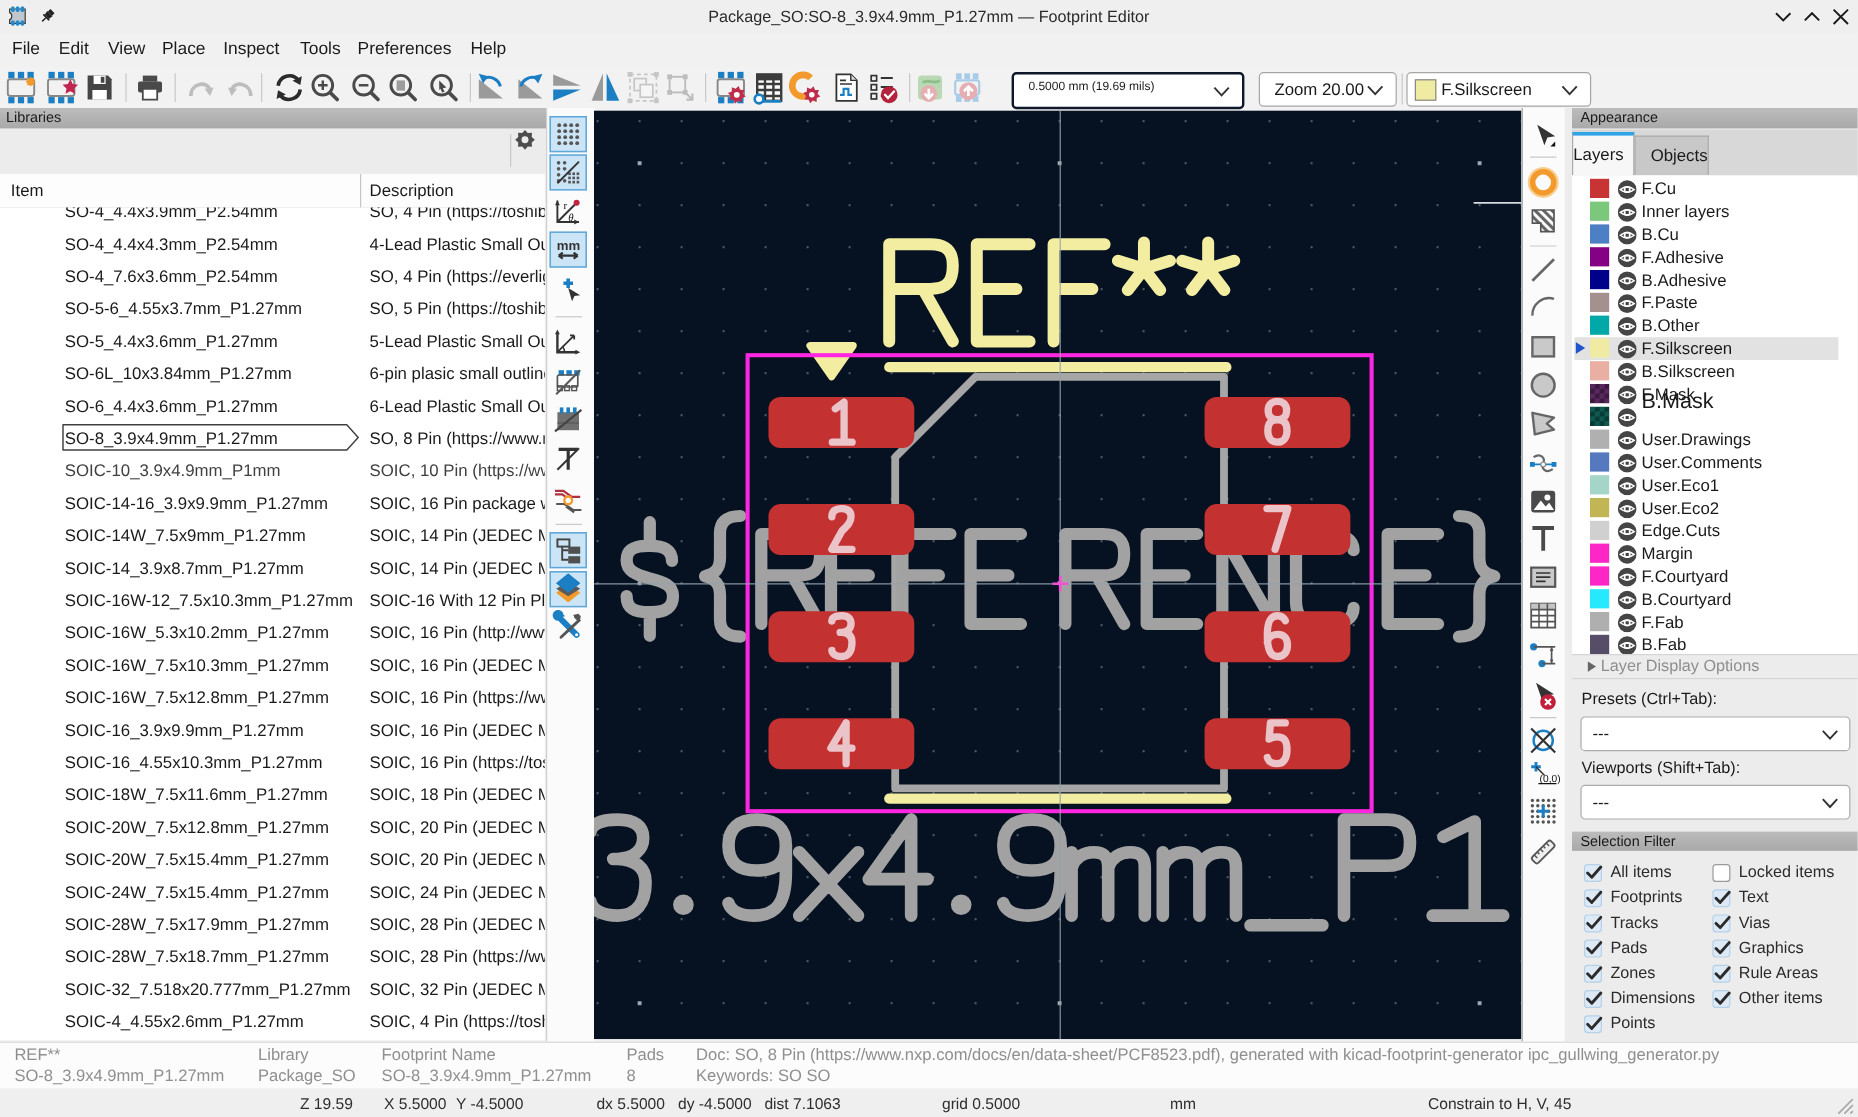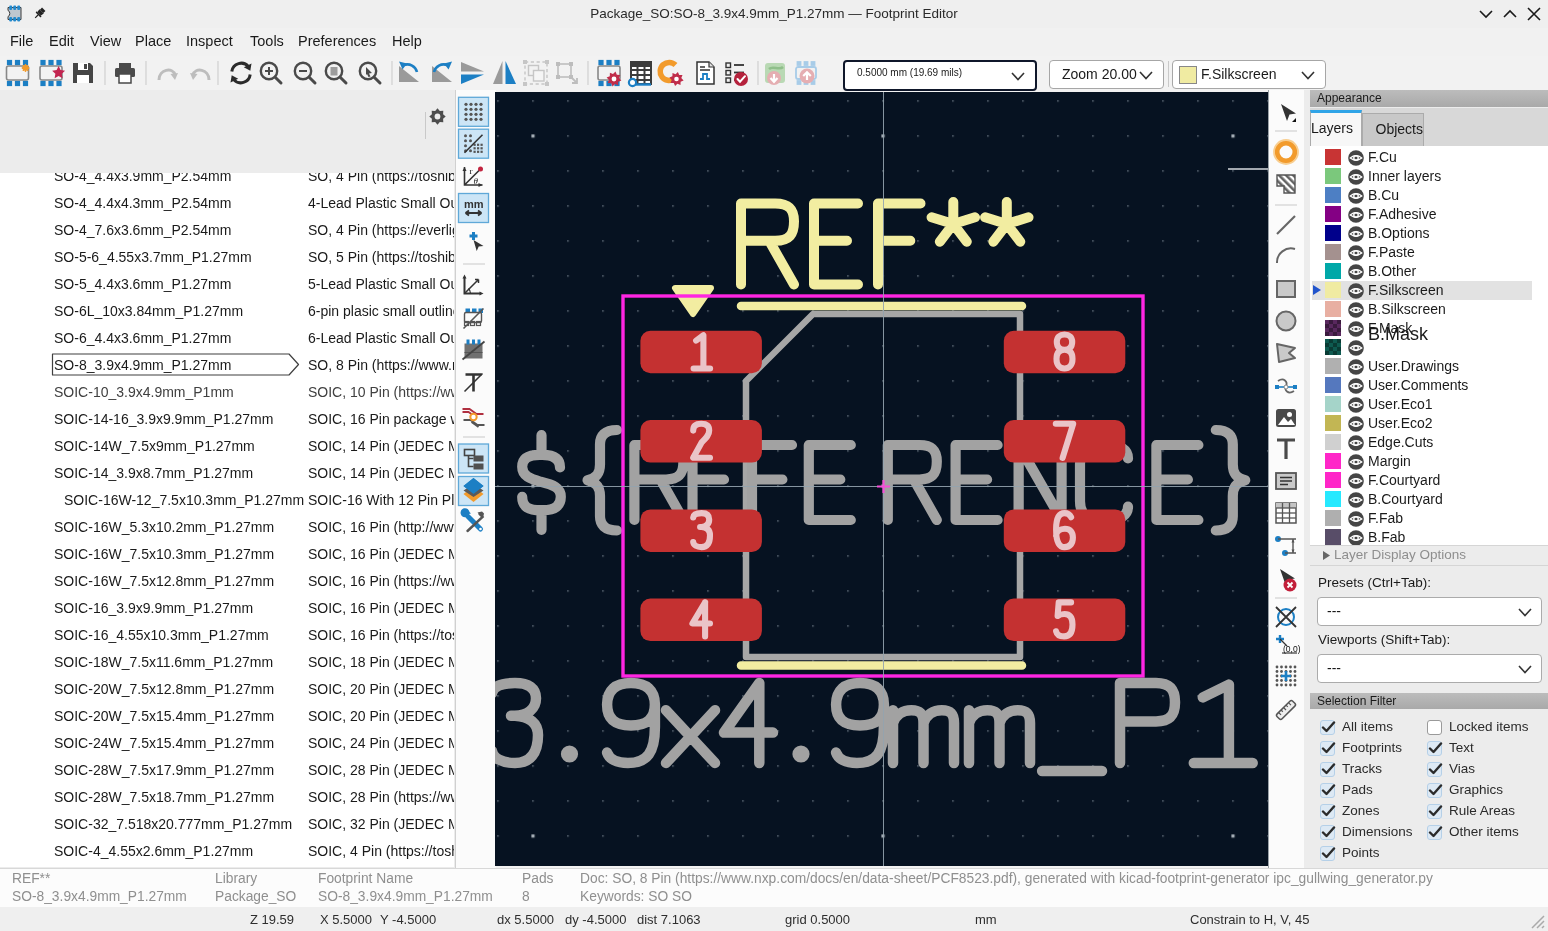--- a/index.html
+++ b/index.html
@@ -233,25 +233,31 @@
   </div>
 <div class="abs" style="left:1172px;top:60px;width:152px;height:27px;background:#fff;border:1px solid #A6A6A6;border-radius:4px;font-size:14px;color:#1A1A1A">
     <span style="position:absolute;left:6px;top:5px;width:16px;height:16px;background:#F0EBA2;border:1px solid #888"></span>
     <span style="position:absolute;left:28px;top:5px">F.Silkscreen</span>
     <svg width="14" height="9" style="position:absolute;right:10px;top:10px" viewBox="0 0 14 9">
       <path d="M1,1 L7,7.5 L13,1" fill="none" stroke="#333" stroke-width="1.6"></path>
     </svg>
   </div>
 <div class="abs" style="left:1168px;top:61px;width:1px;height:26px;background:#C9C9C9"></div>
 <div style="position:absolute;left:0;top:90px;width:455px;height:778px;background:#ECECEC;border-right:1px solid #B0B0B0">
+<div style="position:absolute;left:0;top:0;width:455px;height:17px;background:linear-gradient(#BCBCBC,#A9A9A9);color:#1a1a1a;font-size:12px;line-height:17px;padding-left:5px;box-sizing:border-box">Libraries</div>
 <svg width="17" height="17" style="position:absolute;left:429px;top:18px" viewBox="0 0 17 17">
       <path d="M16.7,8.5 L14.1,10.8 L14.3,14.3 L10.8,14.1 L8.5,16.7 L6.2,14.1 L2.7,14.3 L2.9,10.8 L0.3,8.5 L2.9,6.2 L2.7,2.7 L6.2,2.9 L8.5,0.3 L10.8,2.9 L14.3,2.7 L14.1,6.2 Z" fill="#4D4D4D"></path>
       <circle cx="8.5" cy="8.5" r="2.9" fill="#ECECEC"></circle>
     </svg>
 <div style="position:absolute;left:425px;top:22px;width:1px;height:27px;background:#C9C9C9"></div>
+<div style="position:absolute;left:0;top:55px;width:454px;height:28px;background:#FDFDFD;border-bottom:1px solid #C5C5C5;font-size:14px;color:#1a1a1a">
+      <span style="position:absolute;left:9px;top:5px">Item</span>
+      <span style="position:absolute;left:308px;top:5px">Description</span>
+      <div style="position:absolute;left:300px;top:0;width:1px;height:28px;background:#C5C5C5"></div>
+    </div>
 <div style="position:absolute;left:0;top:83px;width:454px;height:694px;background:#fff;overflow:hidden">
 <div style="position:absolute;left:0;top:-9px;width:454px;height:27px;font-size:14px;color:#1a1a1a;white-space:nowrap">
         <span style="position:absolute;left:54px;top:4px">SO-4_4.4x3.9mm_P2.54mm</span>
         <span style="position:absolute;left:308px;top:4px">SO, 4 Pin (https://toshiba</span>
       </div>
 <div style="position:absolute;left:0;top:18px;width:454px;height:27px;font-size:14px;color:#1a1a1a;white-space:nowrap">
         <span style="position:absolute;left:54px;top:4px">SO-4_4.4x4.3mm_P2.54mm</span>
         <span style="position:absolute;left:308px;top:4px">4-Lead Plastic Small Outli</span>
       </div>
 <div style="position:absolute;left:0;top:45px;width:454px;height:27px;font-size:14px;color:#1a1a1a;white-space:nowrap">
@@ -288,21 +294,21 @@
       </div>
 <div style="position:absolute;left:0;top:261px;width:454px;height:27px;font-size:14px;color:#1a1a1a;white-space:nowrap">
         <span style="position:absolute;left:54px;top:4px">SOIC-14W_7.5x9mm_P1.27mm</span>
         <span style="position:absolute;left:308px;top:4px">SOIC, 14 Pin (JEDEC MS-</span>
       </div>
 <div style="position:absolute;left:0;top:288px;width:454px;height:27px;font-size:14px;color:#1a1a1a;white-space:nowrap">
         <span style="position:absolute;left:54px;top:4px">SOIC-14_3.9x8.7mm_P1.27mm</span>
         <span style="position:absolute;left:308px;top:4px">SOIC, 14 Pin (JEDEC MS-</span>
       </div>
 <div style="position:absolute;left:0;top:315px;width:454px;height:27px;font-size:14px;color:#1a1a1a;white-space:nowrap">
-        <span style="position:absolute;left:64px;top:4px">SOIC-16W-12_7.5x10.3mm_P1.27mm</span>
+        <span style="position:absolute;left:54px;top:4px">SOIC-16W-12_7.5x10.3mm_P1.27mm</span>
         <span style="position:absolute;left:308px;top:4px">SOIC-16 With 12 Pin Plac</span>
       </div>
 <div style="position:absolute;left:0;top:342px;width:454px;height:27px;font-size:14px;color:#1a1a1a;white-space:nowrap">
         <span style="position:absolute;left:54px;top:4px">SOIC-16W_5.3x10.2mm_P1.27mm</span>
         <span style="position:absolute;left:308px;top:4px">SOIC, 16 Pin (http://www</span>
       </div>
 <div style="position:absolute;left:0;top:369px;width:454px;height:27px;font-size:14px;color:#1a1a1a;white-space:nowrap">
         <span style="position:absolute;left:54px;top:4px">SOIC-16W_7.5x10.3mm_P1.27mm</span>
         <span style="position:absolute;left:308px;top:4px">SOIC, 16 Pin (JEDEC MS-</span>
       </div>
@@ -666,21 +672,21 @@
       <path d="M2.2,8 Q8,3.4 13.8,8 Q8,12.6 2.2,8 Z" fill="none" stroke="#fff" stroke-width="1.2"></path>
       <rect x="5.9" y="5.9" width="4.2" height="4.2" rx="1" fill="none" stroke="#fff" stroke-width="1.5"></rect>
     </svg>
 <span style="position:absolute;left:58px;top:60px;font-size:14px;color:#1a1a1a">F.Adhesive</span>
 <div style="position:absolute;left:15px;top:79px;width:16px;height:16px;background:#00008B"></div>
 <svg width="16" height="16" style="position:absolute;left:38px;top:80px" viewBox="0 0 16 16">
       <circle cx="8" cy="8" r="7.8" fill="#454545"></circle>
       <path d="M2.2,8 Q8,3.4 13.8,8 Q8,12.6 2.2,8 Z" fill="none" stroke="#fff" stroke-width="1.2"></path>
       <rect x="5.9" y="5.9" width="4.2" height="4.2" rx="1" fill="none" stroke="#fff" stroke-width="1.5"></rect>
     </svg>
-<span style="position:absolute;left:58px;top:79px;font-size:14px;color:#1a1a1a">B.Options</span>
+<span style="position:absolute;left:58px;top:79px;font-size:14px;color:#1a1a1a">B.Adhesive</span>
 <div style="position:absolute;left:15px;top:98px;width:16px;height:16px;background:#A4918F"></div>
 <svg width="16" height="16" style="position:absolute;left:38px;top:99px" viewBox="0 0 16 16">
       <circle cx="8" cy="8" r="7.8" fill="#454545"></circle>
       <path d="M2.2,8 Q8,3.4 13.8,8 Q8,12.6 2.2,8 Z" fill="none" stroke="#fff" stroke-width="1.2"></path>
       <rect x="5.9" y="5.9" width="4.2" height="4.2" rx="1" fill="none" stroke="#fff" stroke-width="1.5"></rect>
     </svg>
 <span style="position:absolute;left:58px;top:98px;font-size:14px;color:#1a1a1a">F.Paste</span>
 <div style="position:absolute;left:15px;top:117px;width:16px;height:16px;background:#00A8A8"></div>
 <svg width="16" height="16" style="position:absolute;left:38px;top:118px" viewBox="0 0 16 16">
       <circle cx="8" cy="8" r="7.8" fill="#454545"></circle>

